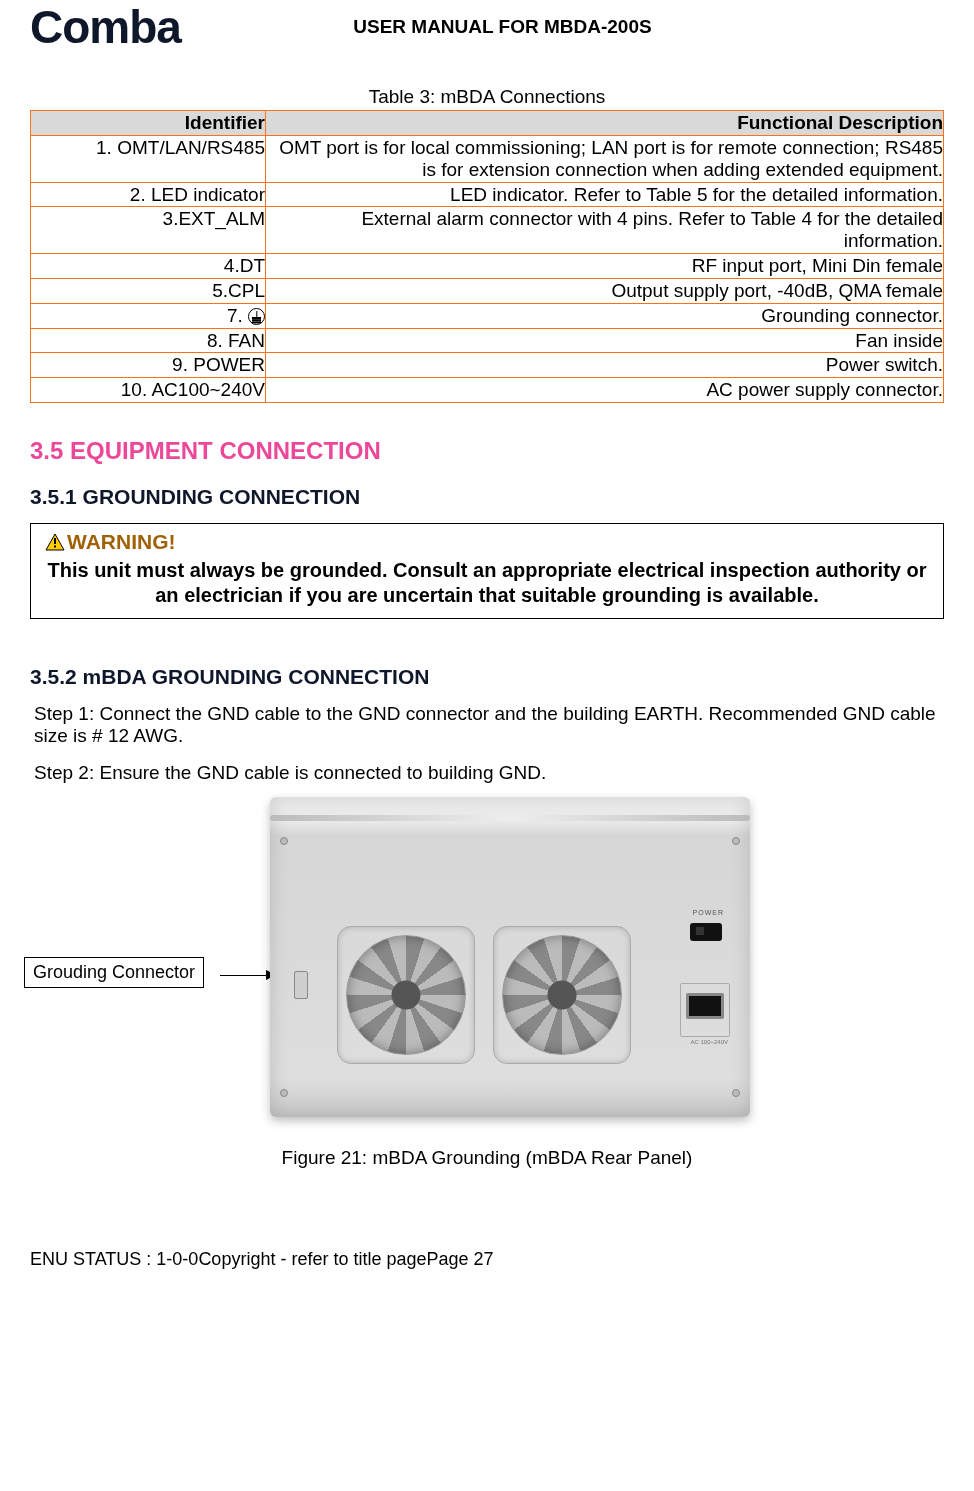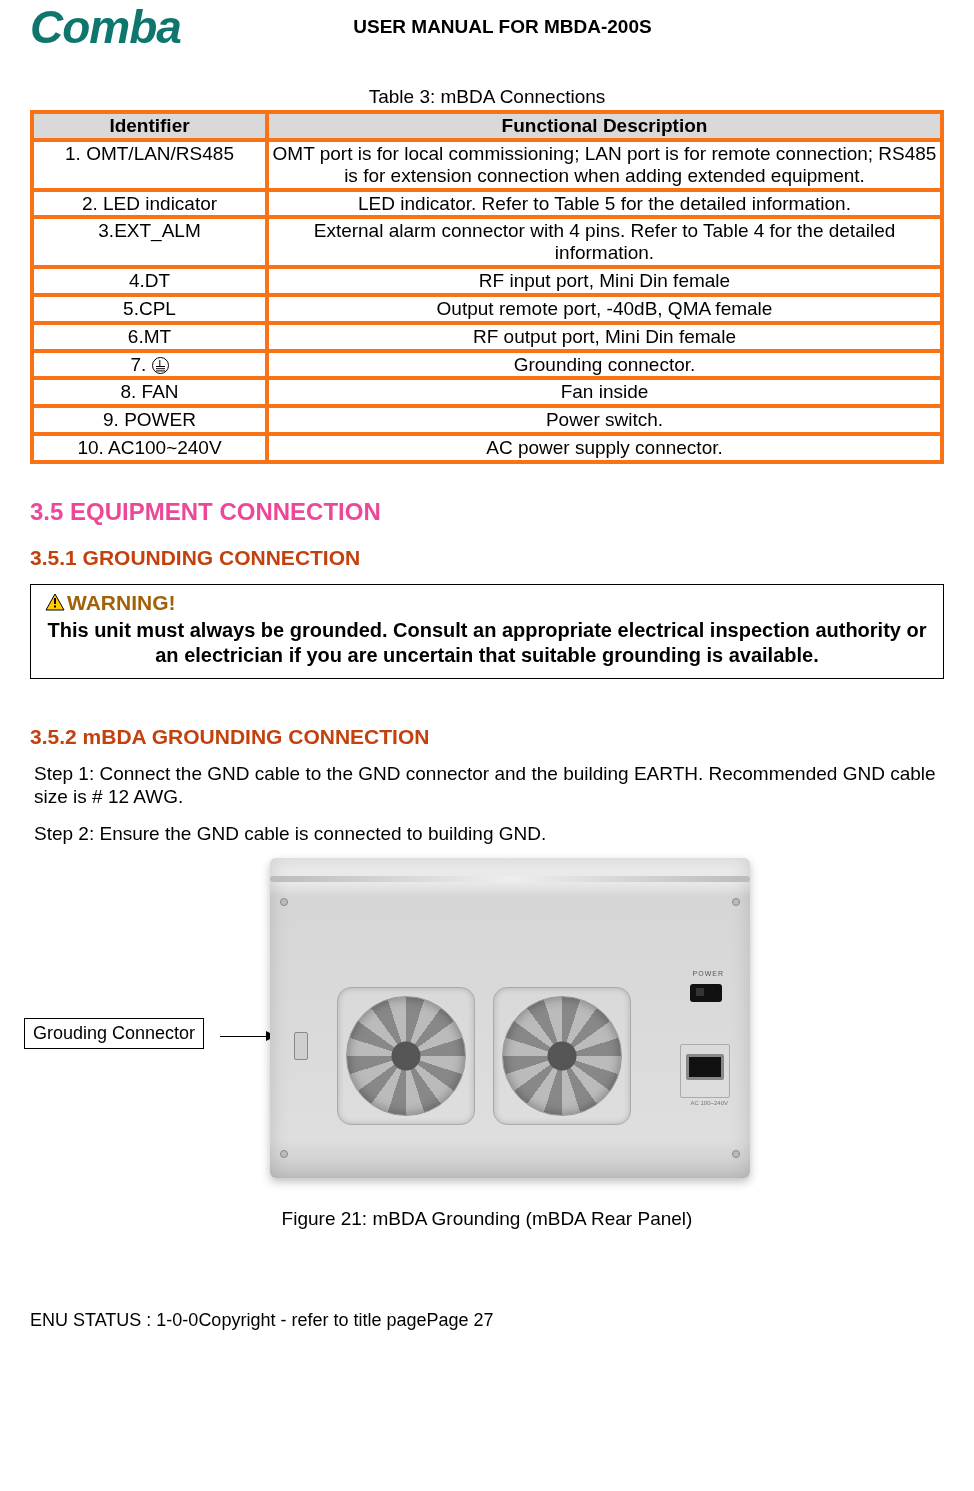--- a/index.html
+++ b/index.html
@@ -16,23 +16,22 @@
   }
   .header-row {
     display: flex;
     justify-content: space-between;
     align-items: center;
     padding-top: 4px;
   }
   .logo {
     font-family: Arial, sans-serif;
     font-weight: bold;
-    font-style: italic;
     font-size: 46px;
-    color: #0f766e;
+    color: #0f172a;
     letter-spacing: -1px;
     line-height: 1;
   }
   .header-title {
     font-weight: bold;
     font-size: 19px;
     flex: 1;
     text-align: center;
     margin-right: 120px;
   }
@@ -40,43 +39,43 @@
     text-align: center;
     font-size: 19px;
     margin-top: 36px;
     margin-bottom: 2px;
   }
   table.conn {
     border-collapse: collapse;
     width: 100%;
   }
   table.conn th, table.conn td {
-    border: 4px solid #f97316;
+    border: 1px solid #f97316;
     padding: 1px 0;
-    text-align: center;
+    text-align: right;
     vertical-align: top;
     font-size: 19px;
     line-height: 1.15;
   }
   table.conn th {
     background: #d9d9d9;
     font-weight: bold;
   }
   table.conn th:first-child, table.conn td:first-child {
     width: 235px;
   }
   h2.sec {
     color: #ec4899;
     font-family: Arial, sans-serif;
     font-weight: bold;
     font-size: 24px;
     margin: 34px 0 16px 0;
   }
   h3.sub {
-    color: #c2410c;
+    color: #0f172a;
     font-weight: bold;
     font-size: 21px;
     margin: 20px 0 14px 0;
   }
   .warnbox {
     border: 1px solid #000;
     padding: 6px 14px 10px 14px;
     margin-top: 6px;
   }
   .warnhead {
@@ -253,25 +252,21 @@
     <tr>
         <td>3.EXT_ALM</td>
         <td>External alarm connector with 4 pins. Refer to Table 4 for the detailed information.</td>
       </tr>
     <tr>
         <td>4.DT</td>
         <td>RF input port, Mini Din  female</td>
       </tr>
     <tr>
         <td>5.CPL</td>
-        <td>Output remote port, -40dB, QMA female</td>
-      </tr>
-    <tr>
-        <td>6.MT</td>
-        <td>RF output port, Mini Din  female</td>
+        <td>Output supply port, -40dB, QMA female</td>
       </tr>
     <tr>
       <td><span>7. </span><span class="ground-sym"></span></td>
       <td>Grounding connector.</td>
     </tr>
     <tr>
         <td>8. FAN</td>
         <td>Fan inside</td>
       </tr>
     <tr>

